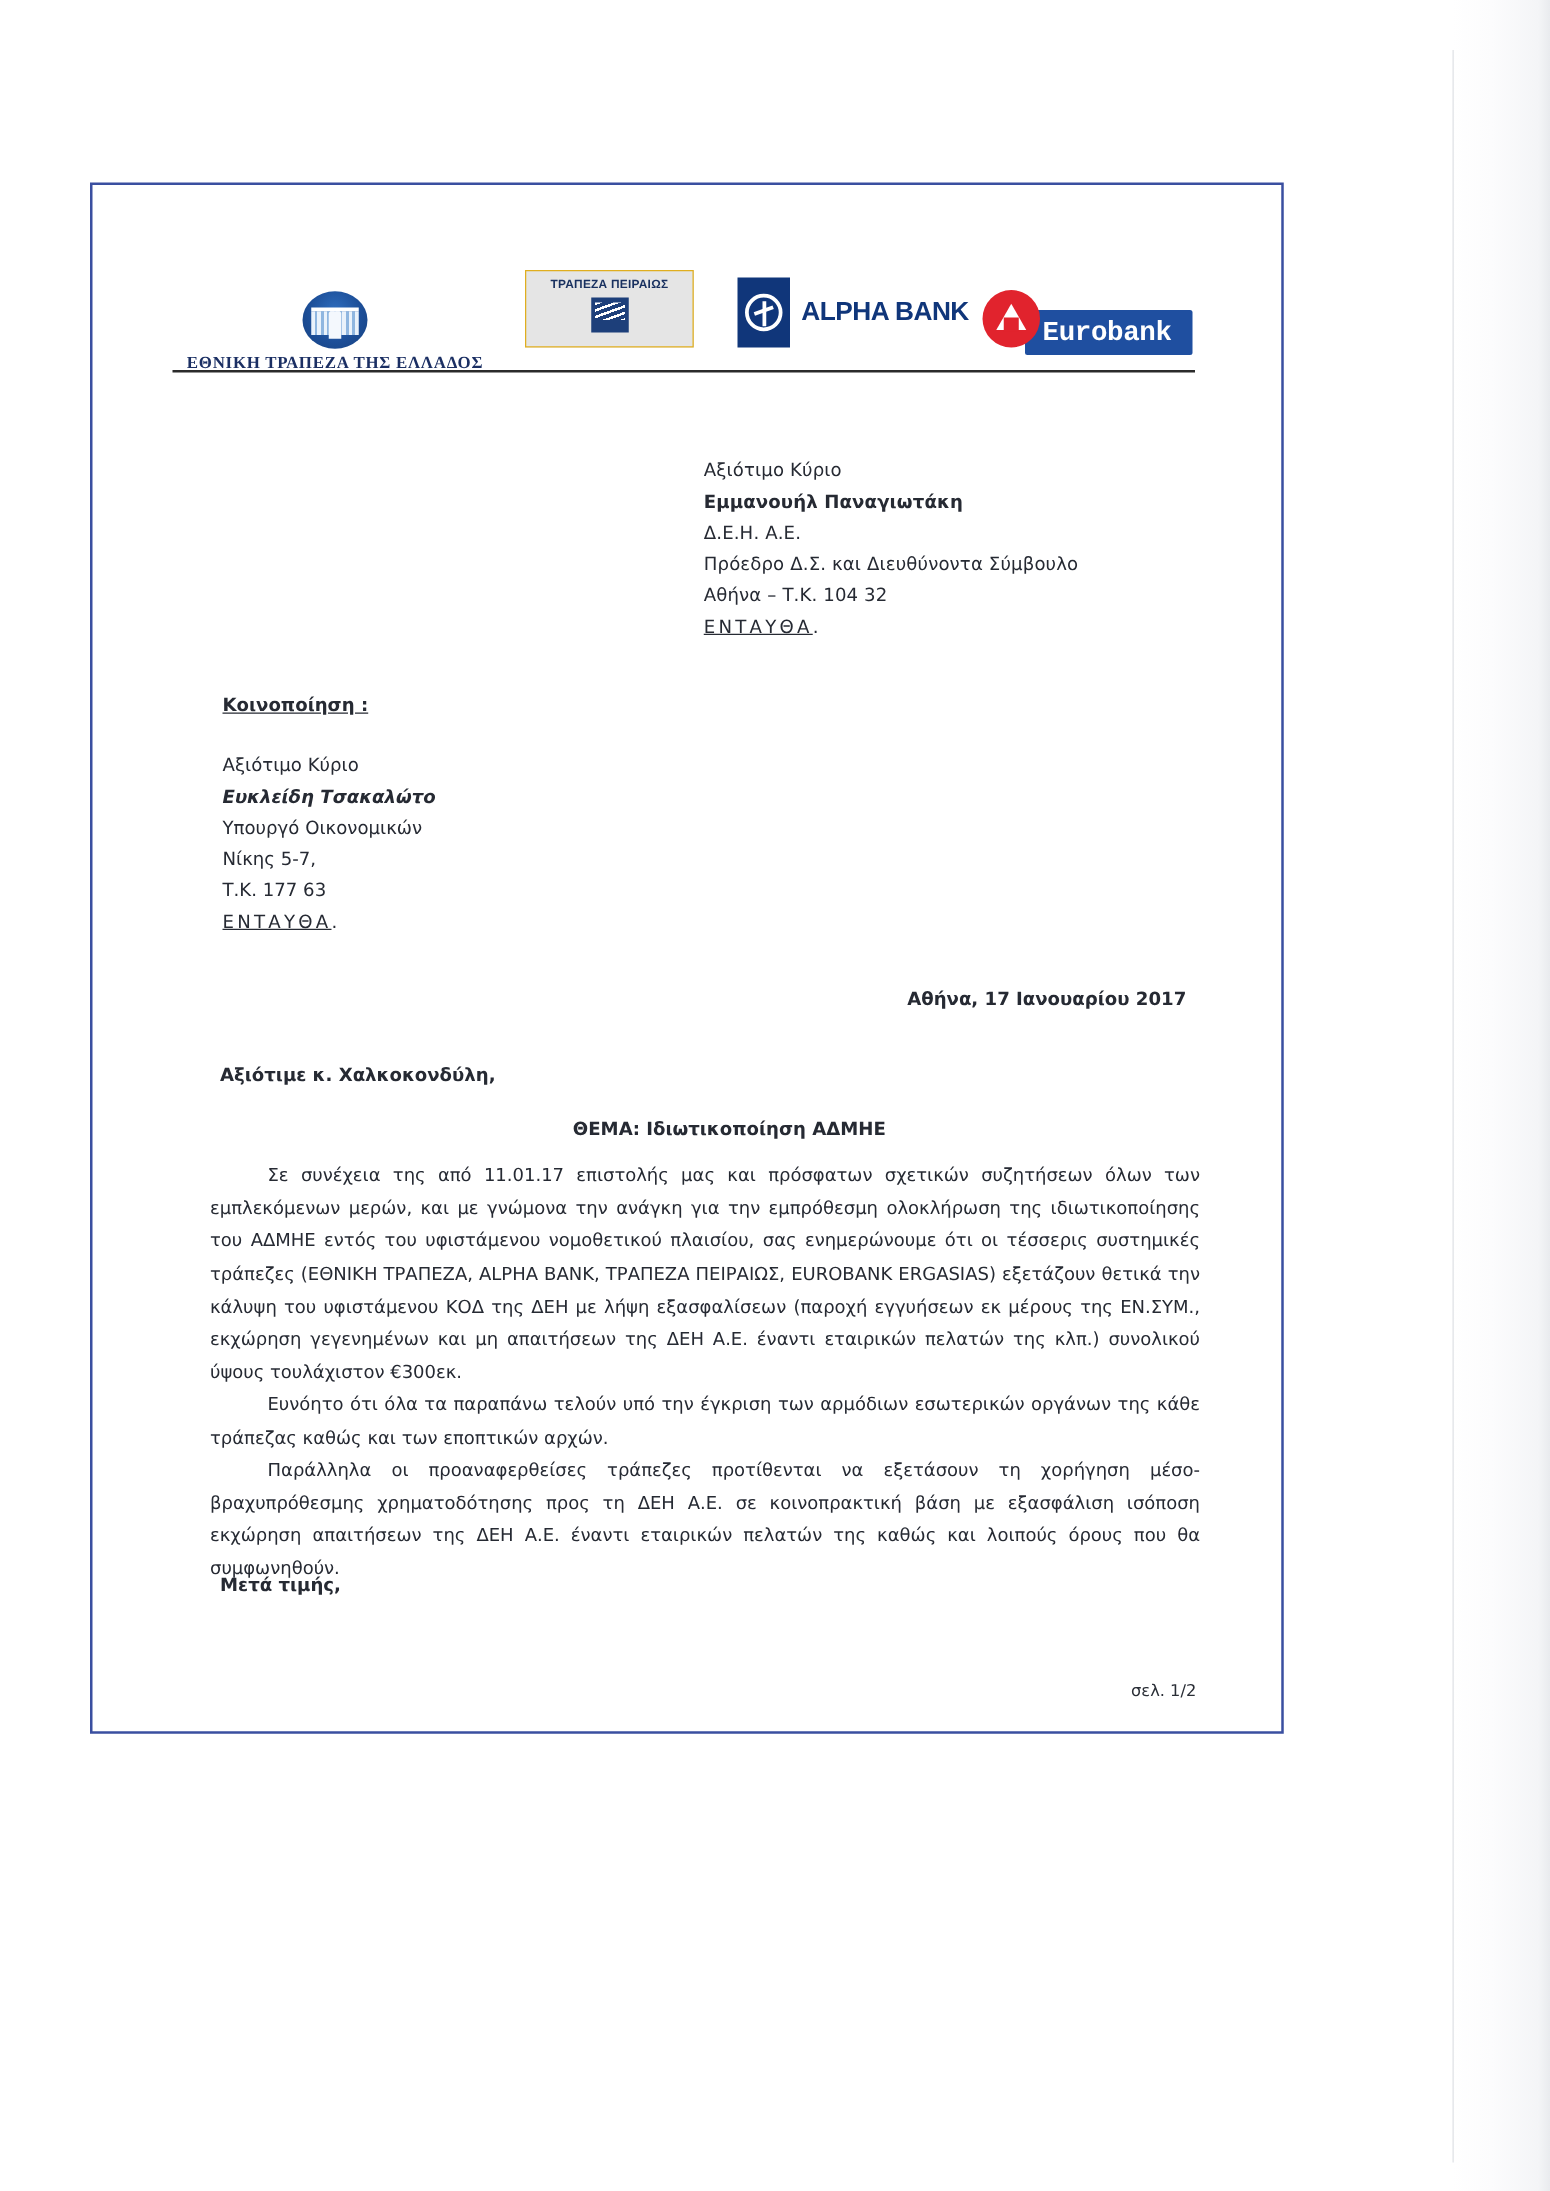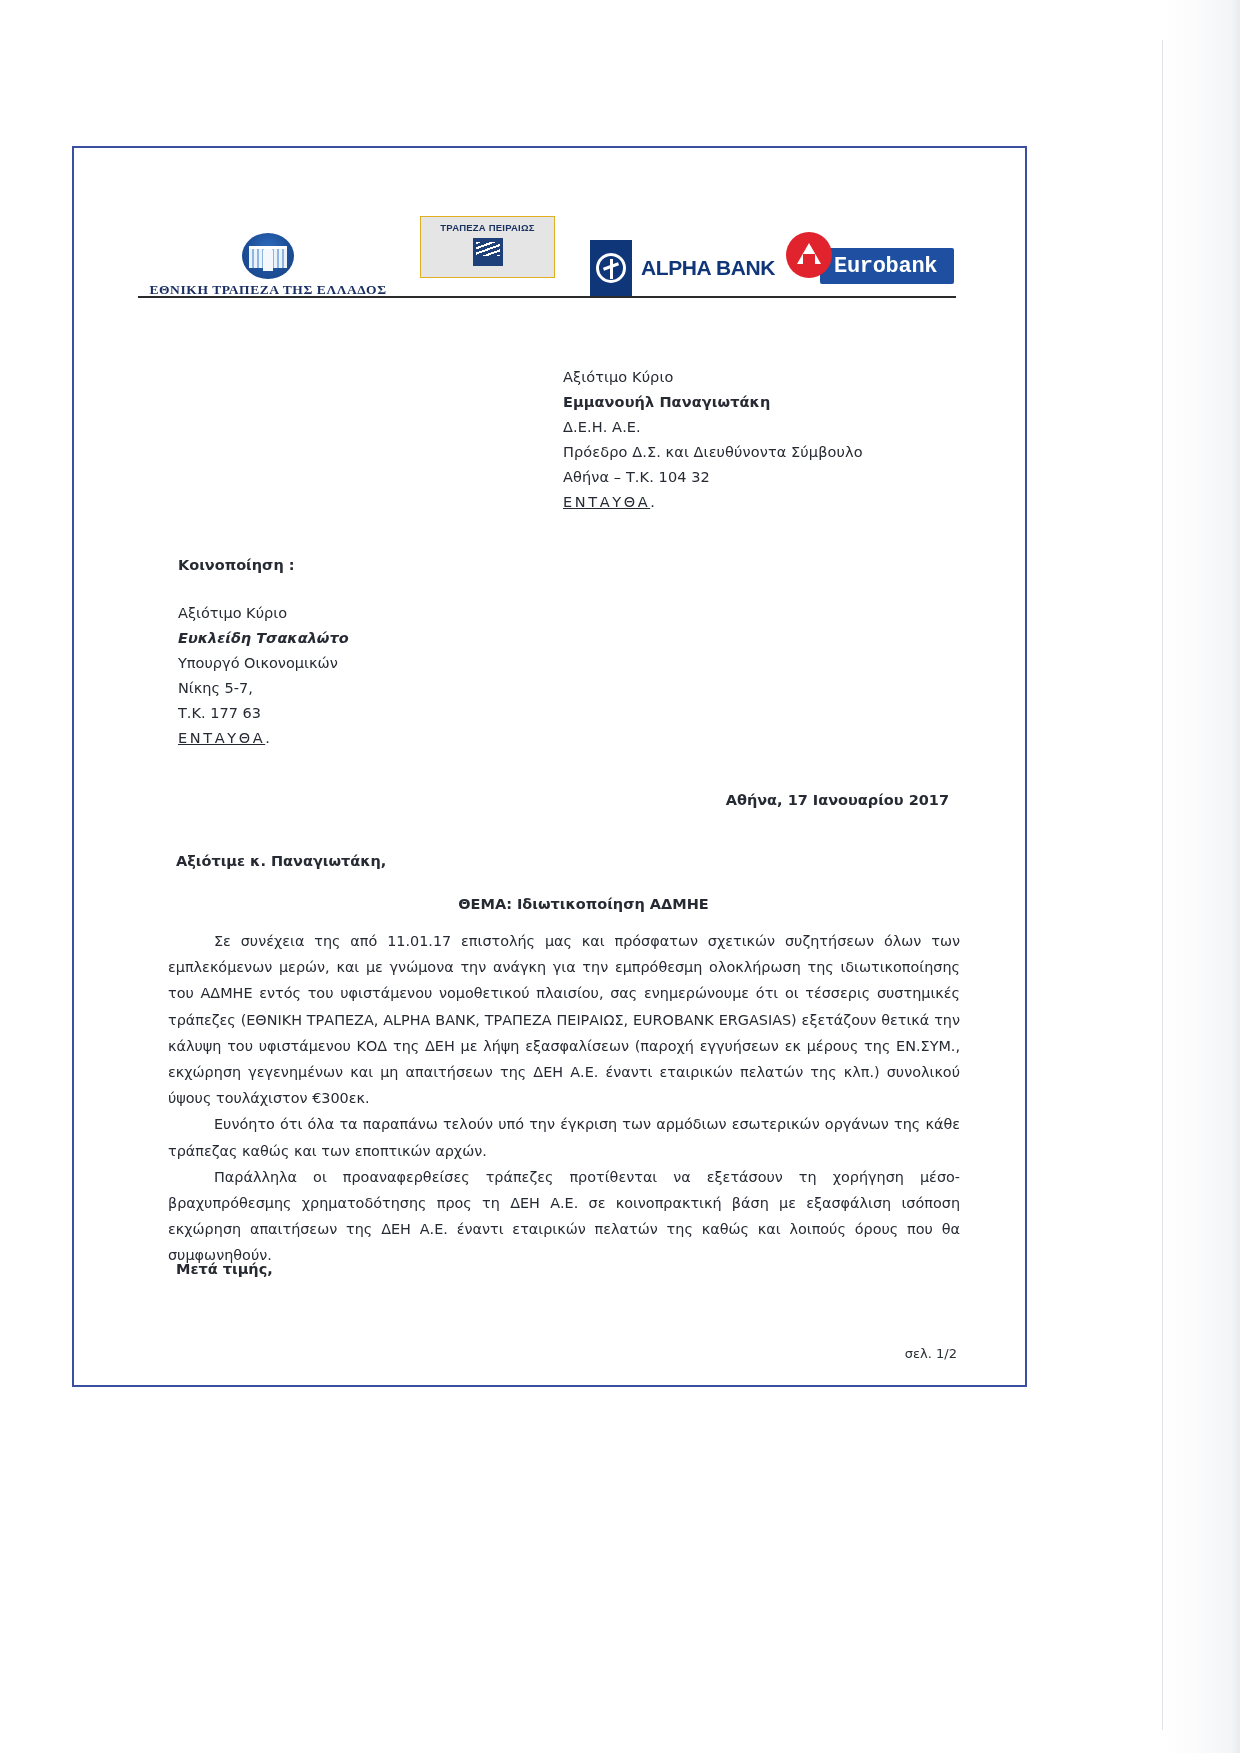--- a/index.html
+++ b/index.html
@@ -130,21 +130,21 @@
   }
   .piraeus-mark:after {
     content: "";
     position: absolute;
     left: 3px; top: 4px;
     width: 24px; height: 14px;
     background: repeating-linear-gradient(160deg, #ffffff 0 2px, #1d3f7a 2px 5px);
   }
 
   
-  .alpha { left: 452px; bottom: 4px; height: 56px; display: flex; align-items: center; }
+  .alpha { left: 452px; bottom: 22px; height: 56px; display: flex; align-items: center; }
   .alpha-mark {
     width: 42px; height: 56px;
     background: #10367a;
     display: flex; align-items: center; justify-content: center;
   }
   .alpha-mark-circle {
     width: 30px; height: 30px;
     border-radius: 50%;
     border: 3px solid #ffffff;
     position: relative;
@@ -252,20 +252,21 @@
   .cc-block {
     position: absolute;
     left: 104px;
     top: 405px;
     width: 420px;
     font-size: 14.5px;
     line-height: 25px;
   }
   .cc-title {
     font-weight: bold;
+    text-decoration: underline;
     margin-bottom: 23px;
   }
   .cc-block .bi { font-weight: bold; font-style: italic; }
   .cc-block .ent { letter-spacing: 2.6px; text-decoration: underline; }
 
   .dateline {
     position: absolute;
     right: 76px;
     top: 644px;
     font-size: 14.5px;
@@ -375,21 +376,21 @@
         <div>Αξιότιμο Κύριο</div>
         <div class="bi">Ευκλείδη Τσακαλώτο</div>
         <div>Υπουργό Οικονομικών</div>
         <div>Νίκης 5-7,</div>
         <div>Τ.Κ. 177 63</div>
         <div><span class="ent">ΕΝΤΑΥΘΑ</span><span>.</span></div>
       </div>
 
       <div class="dateline txt">Αθήνα, 17 Ιανουαρίου 2017</div>
 
-      <div class="salutation txt">Αξιότιμε κ. Παναγιωτάκη,</div>
+      <div class="salutation txt">Αξιότιμε κ. Χαλκοκονδύλη,</div>
 
       <div class="subject txt">ΘΕΜΑ: Ιδιωτικοποίηση ΑΔΜΗΕ</div>
 
       <div class="body txt">
         <p class="ind">Σε συνέχεια της από 11.01.17 επιστολής μας και πρόσφατων σχετικών συζητήσεων όλων των εμπλεκόμενων μερών, και με γνώμονα την ανάγκη για την εμπρόθεσμη ολοκλήρωση της ιδιωτικοποίησης του ΑΔΜΗΕ εντός του υφιστάμενου νομοθετικού πλαισίου, σας ενημερώνουμε ότι οι τέσσερις συστημικές τράπεζες (ΕΘΝΙΚΗ ΤΡΑΠΕΖΑ, ALPHA BANK, ΤΡΑΠΕΖΑ ΠΕΙΡΑΙΩΣ, EUROBANK ERGASIAS) εξετάζουν θετικά την κάλυψη του υφιστάμενου ΚΟΔ της ΔΕΗ με λήψη εξασφαλίσεων (παροχή εγγυήσεων εκ μέρους της ΕΝ.ΣΥΜ., εκχώρηση γεγενημένων και μη απαιτήσεων της ΔΕΗ Α.Ε. έναντι εταιρικών πελατών της κλπ.) συνολικού ύψους τουλάχιστον €300εκ.</p>
         <p class="ind">Ευνόητο ότι όλα τα παραπάνω τελούν υπό την έγκριση των αρμόδιων εσωτερικών οργάνων της κάθε τράπεζας καθώς και των εποπτικών αρχών.</p>
         <p class="ind">Παράλληλα οι προαναφερθείσες τράπεζες προτίθενται να εξετάσουν τη χορήγηση μέσο-βραχυπρόθεσμης χρηματοδότησης προς τη ΔΕΗ Α.Ε. σε κοινοπρακτική βάση με εξασφάλιση ισόποση εκχώρηση απαιτήσεων της ΔΕΗ Α.Ε. έναντι εταιρικών πελατών της καθώς και λοιπούς όρους που θα συμφωνηθούν.</p>
       </div>
 
       <div class="closing txt">Μετά τιμής,</div>

